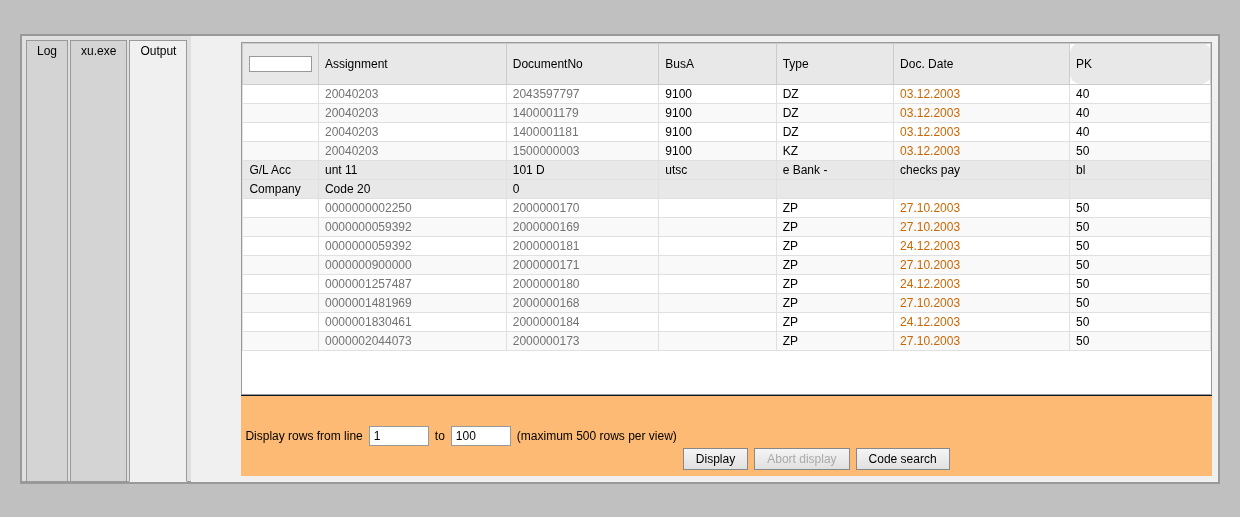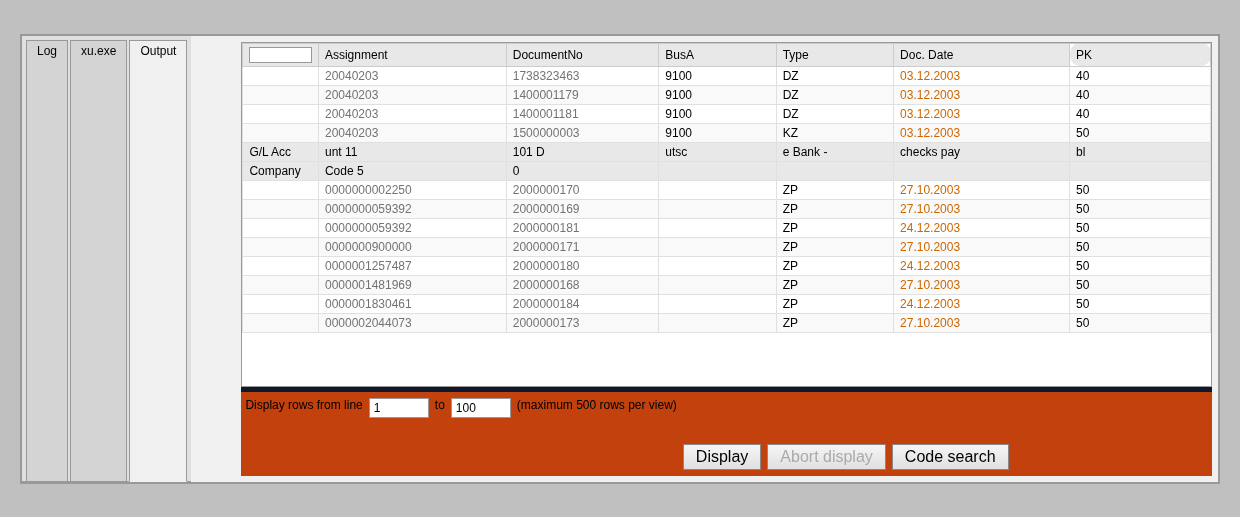--- a/index.html
+++ b/index.html
@@ -60,21 +60,21 @@
       flex-direction: column;
     }
     .data-table {
       border-collapse: collapse;
       width: 100%;
       min-width: 900px;
     }
     .data-table thead tr th {
       background: #e8e8e8;
       border: 1px solid #ccc;
-      padding: 3px 6px;
+      padding: 12px 6px;
       text-align: left;
       font-weight: normal;
       white-space: nowrap;
       position: sticky;
       top: 0;
       z-index: 2;
     }
     .data-table thead tr th input {
       border: 1px solid #999;
       background: white;
@@ -98,43 +98,43 @@
       color: #cc6600;
     }
     .table-wrapper {
       flex: 1;
       overflow-y: auto;
       overflow-x: auto;
       position: relative;
     }
     .footer-bar {
       display: flex;
-      align-items: flex-start;
+      align-items: center;
       padding: 6px 4px;
       gap: 6px;
       font-size: 12px;
-      background: #c2410c;
-      border-top: 5px solid #0f172a;
+      background: #fdba74;
+      border-top: 1px solid #0f172a;
     }
     .footer-bar label {
       white-space: nowrap;
     }
     .footer-input {
       border: 1px solid #999;
       background: white;
       width: 60px;
       padding: 2px 4px;
       font-size: 12px;
     }
     .footer-btn {
       padding: 3px 12px;
       border: 1px solid #888;
       background: linear-gradient(to bottom, #f5f5f5, #e0e0e0);
       cursor: pointer;
-      font-size: 16px;
+      font-size: 12px;
       white-space: nowrap;
       margin-top: 46px;
     }
     .footer-btn:disabled {
       color: #aaa;
       cursor: default;
     }
     .group-header {
       background: #e8e8e8;
       font-weight: normal;
@@ -182,21 +182,21 @@
               </th>
               <th class="col-pk">
                 <span>PK</span>
               </th>
             </tr>
           </thead>
           <tbody id="table-body">
           <tr>
                 <td></td>
                 <td><span class="link-text">20040203</span></td>
-                <td><span class="link-text">1738323463</span></td>
+                <td><span class="link-text">2043597797</span></td>
                 <td>9100</td>
                 <td>DZ</td>
                 <td><span class="orange-text">03.12.2003</span></td>
                 <td>40</td>
               </tr>
               <tr>
                 <td></td>
                 <td><span class="link-text">20040203</span></td>
                 <td><span class="link-text">1400001179</span></td>
                 <td>9100</td>
@@ -226,21 +226,21 @@
                 <td>G/L Acc</td>
                 <td>unt          11</td>
                 <td>101    D</td>
                 <td>utsc</td>
                 <td>e Bank -</td>
                 <td>checks pay</td>
                 <td>bl</td>
               </tr>
               <tr class="group-header" style="background: rgb(232, 232, 232);">
                 <td>Company</td>
-                <td>Code        5</td>
+                <td>Code        20</td>
                 <td>0</td>
                 <td></td>
                 <td></td>
                 <td></td>
                 <td></td>
               </tr>
               <tr>
                 <td></td>
                 <td><span class="link-text">0000000002250</span></td>
                 <td><span class="link-text">2000000170</span></td>

